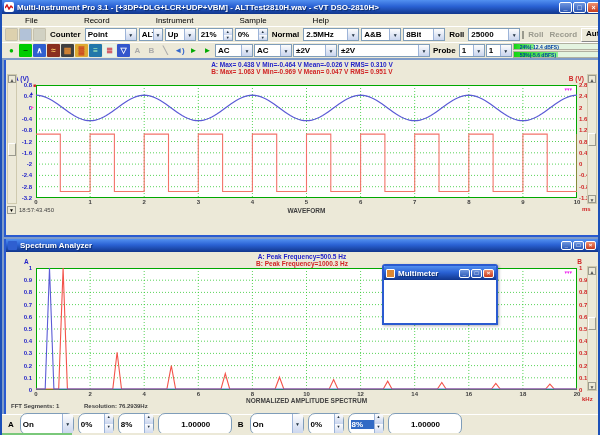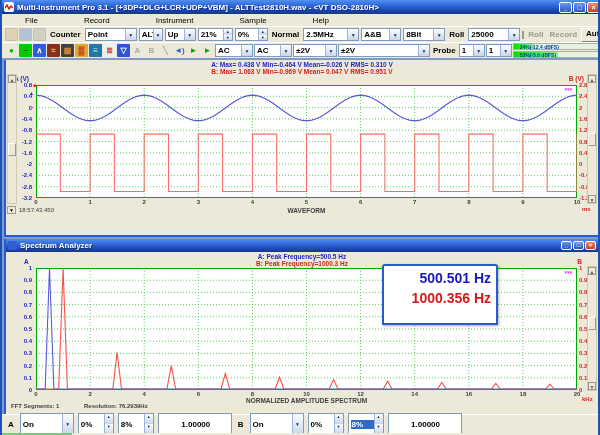--- a/index.html
+++ b/index.html
@@ -89,21 +89,21 @@
   #multimeter { position:absolute; width:116px; height:61px; border:2px solid #2a5ad0;
     border-radius:3px 3px 0 0; background:#fff; z-index:20; box-shadow:1px 1px 3px rgba(0,0,0,.3); }
   #multimeter .ptitle { border-radius:1px 1px 0 0; height:14px; }
   #multimeter .vals { padding:2px 5px 0 2px; text-align:right; }
   #multimeter .v1 { font-size:14px; font-weight:bold; color:#1818c0; line-height:20px; }
   #multimeter .v2 { font-size:14px; font-weight:bold; color:#d81818; line-height:20px; }
 
   
   .bottombar { position:absolute; left:0; top:414px; width:600px; height:19px; background:#ECE9D8;
     display:flex; align-items:center; gap:4px; padding-left:4px; border-top:1px solid #fff; }
-  .bottombar .combo, .bottombar .spin { height:22px; }
+  .bottombar .combo, .bottombar .spin { height:22px;border-radius:7px; }
   .selhl { background:#316AC5; color:#fff; padding:0 1px; }
   .statusstrip { position:absolute; left:0; top:433px; width:600px; height:2px; background:#ECE9D8; }
   .statusstrip .grn { position:absolute; left:0; top:0; width:70px; height:2px; background:#7ac87a; }
 </style>
 </head>
 <body>
 
 <div id="app">
 
   <div class="titlebar">
@@ -426,23 +426,28 @@
         <div class="unit" style="left:576px;top:144px;">kHz</div>
         <div class="tstamp" style="left:5px;top:151px;font-weight:bold;">FFT Segments: 1</div>
         <div class="tstamp" style="left:78px;top:151px;font-weight:bold;">Resolution: 76.2939Hz</div>
         <div class="vtrack" style="right:1px;top:14px;bottom:18px;">
           <span class="tri" style="top:0;">▲</span>
           <span class="thumb" style="top:50px;"></span>
           <span class="tri" style="bottom:0;">▼</span>
         </div>
 
         <div id="multimeter" style="left:376px;top:12px;">
-          <div class="vals">
-            <div class="v1">500.501 Hz</div>
-            <div class="v2">1000.356 Hz</div>
+          <div class="ptitle">
+            <span class="picon" style="background:#dd8833;border:1px solid #fff;"></span>
+            <span class="txt">Multimeter</span>
+            <span class="winbtns" style="margin-left:auto;">
+              <span class="winbtn">_</span>
+              <span class="winbtn">□</span>
+              <span class="winbtn close">×</span>
+            </span>
           </div>
         </div>
       </div>
     </div>
   </div>
 
   <div class="bottombar">
     <span class="tb-label">A</span>
     <span class="combo" style="width:54px">
         <span class="cval">On</span>

